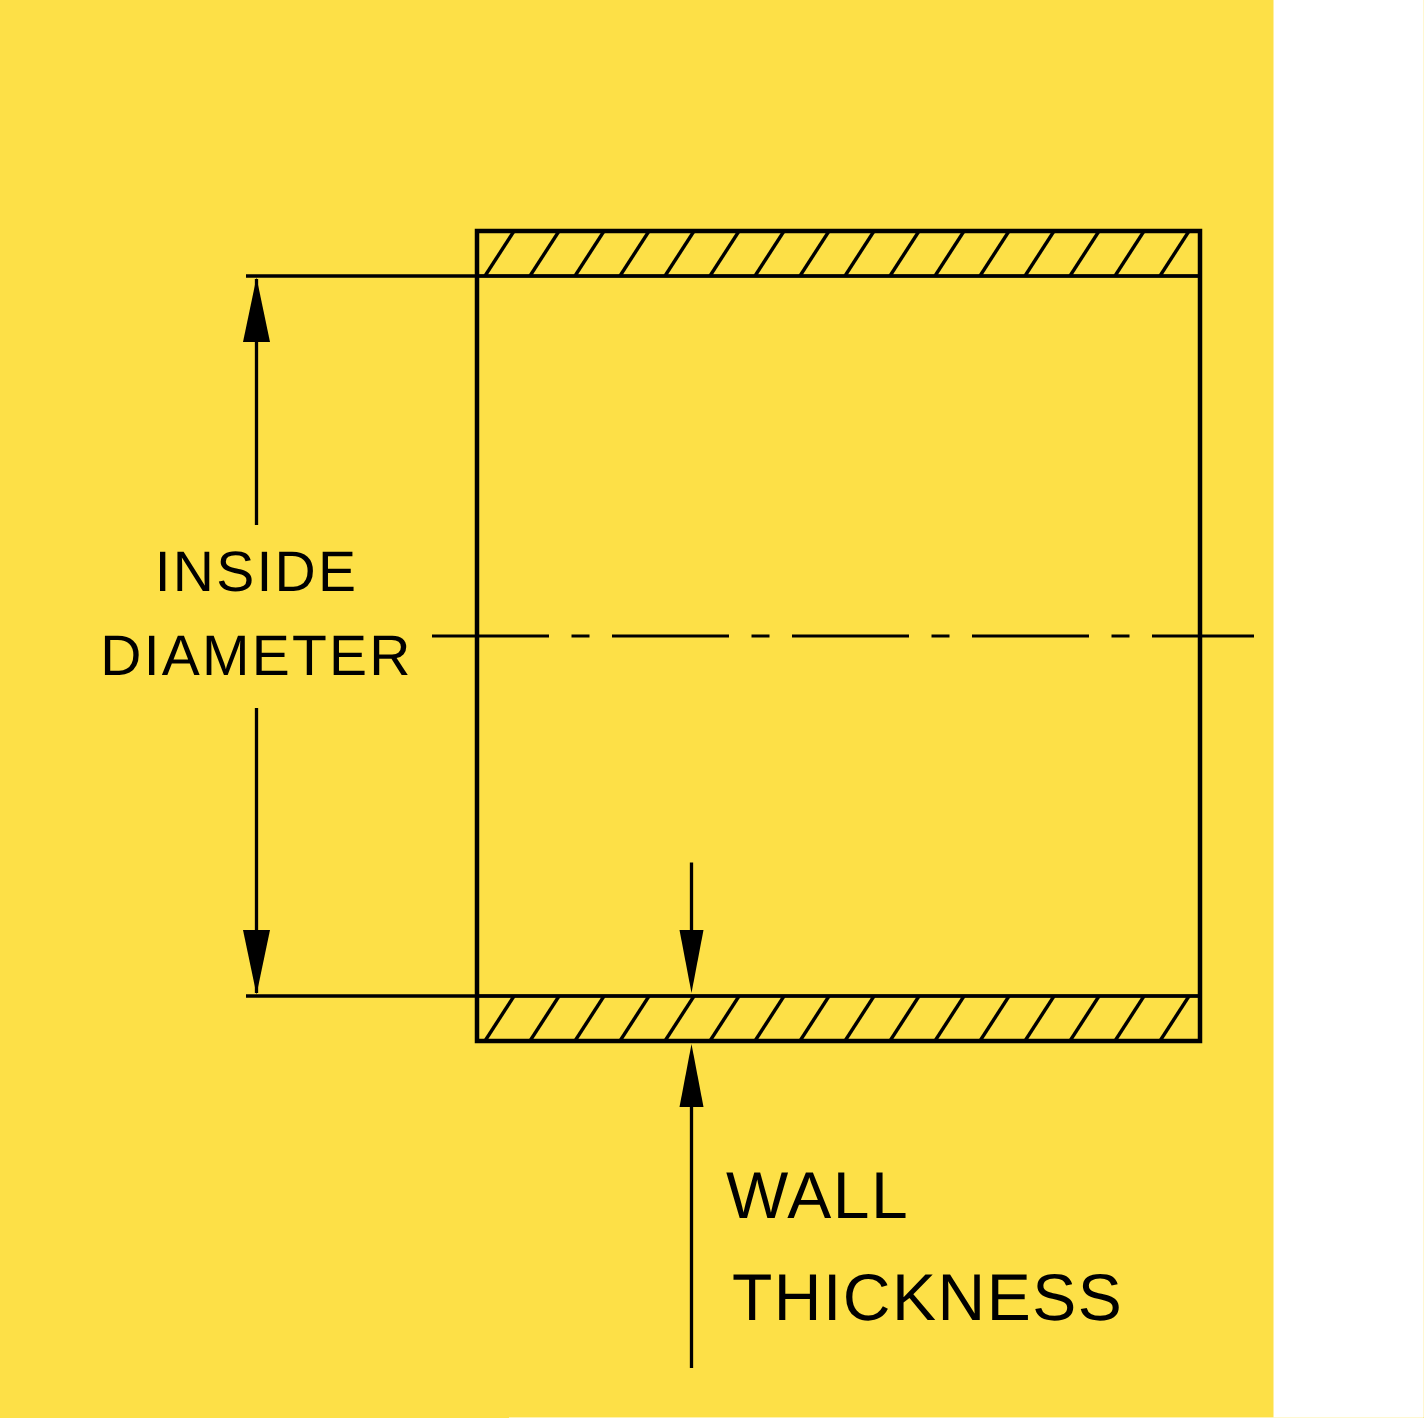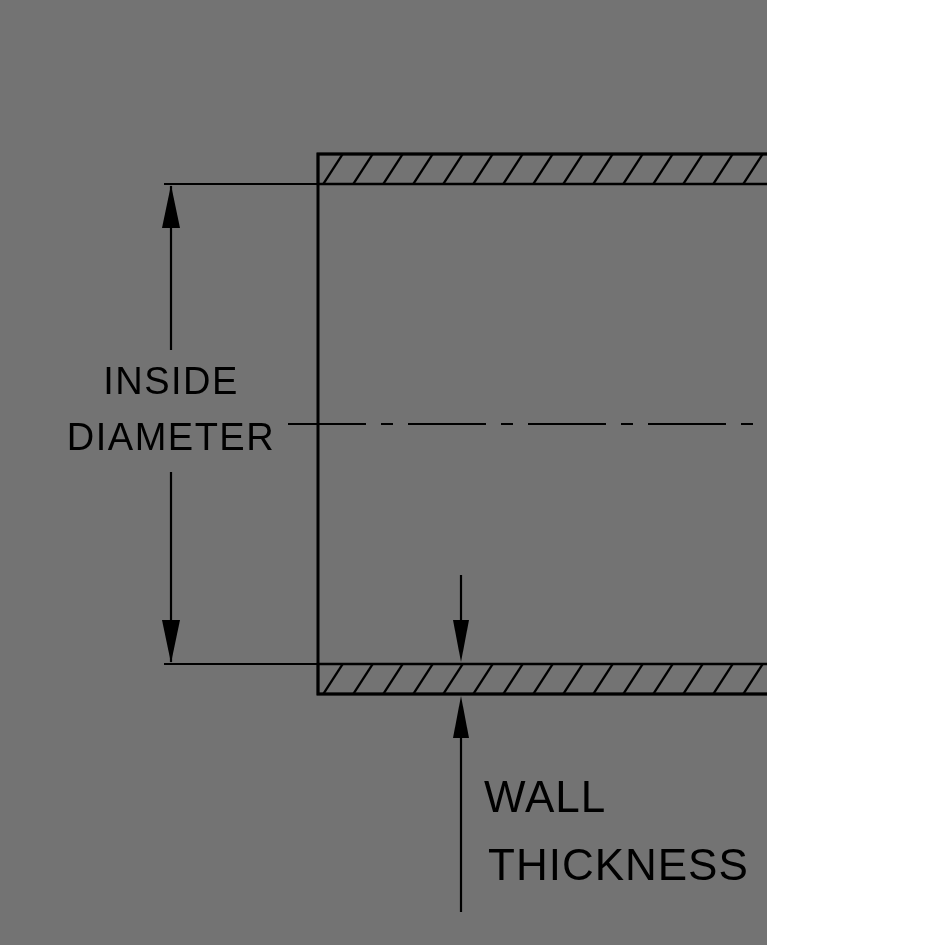--- a/index.html
+++ b/index.html
@@ -3,23 +3,23 @@
 <meta charset="utf-8">
 <style>
   html, body {
     margin: 0;
     padding: 0;
     background: #ffffff;
     font-family: "Liberation Sans", sans-serif;
   }
   .stage {
     position: relative;
-    width: 767px;
+    width: 849px;
     height: 945px;
-    background: #737373;
+    background: #fde047;
     overflow: hidden;
   }
   svg {
     display: block;
   }
   .dim-label {
     font-family: "Liberation Sans", sans-serif;
     font-size: 38px;
     letter-spacing: 1.5px;
     fill: #000000;

